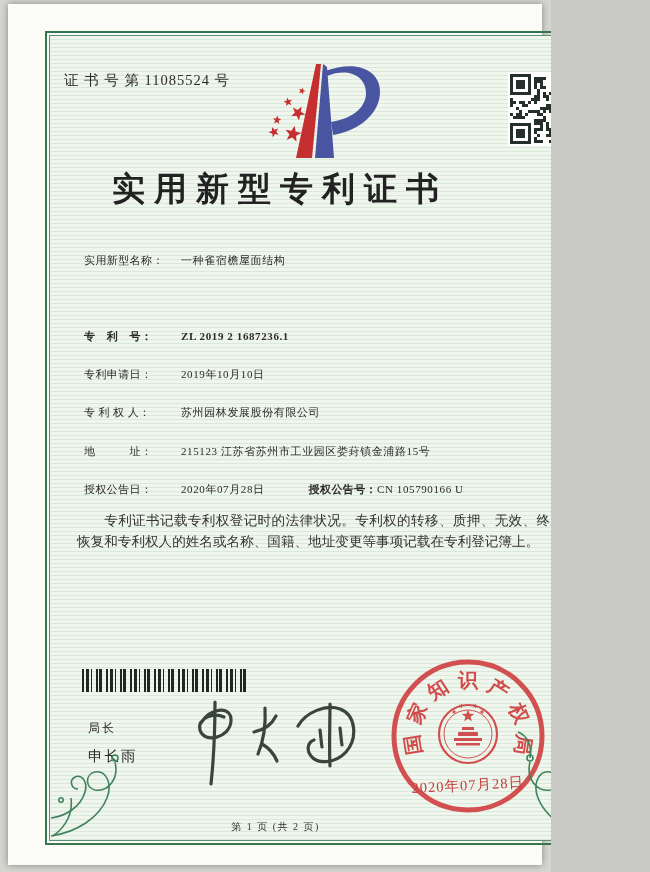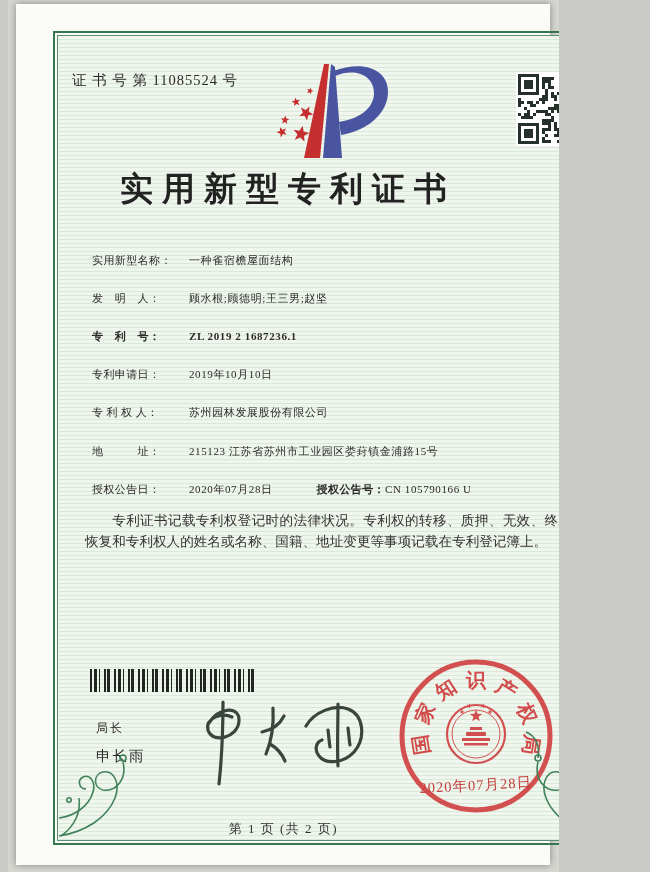--- a/index.html
+++ b/index.html
@@ -1,17 +1,17 @@
 <!DOCTYPE html>
 <html><head>
 <meta charset="utf-8">
 <style>
   html,body{margin:0;padding:0;background:#c9c9c5;}
   .photo{position:relative;width:551px;height:872px;background:#d6d6d1;overflow:hidden;
-         font-family:"Liberation Serif","DejaVu Serif",serif;color:#2b2b2b;margin-left:8px;}
+         font-family:"Liberation Serif","DejaVu Serif",serif;color:#2b2b2b;}
   .paper{position:absolute;left:8px;top:4px;right:9px;bottom:7px;background:#fbfbf7;
          box-shadow:0 0 7px rgba(0,0,0,.38);}
   .frame{position:absolute;left:45px;top:31px;width:551px;height:810px;border:2px solid #38754e;}
   .frame-inner{position:absolute;inset:2px;border:1px solid #5a9070;background-color:#f0f6ed;
          background-image:repeating-linear-gradient(0deg,rgba(122,180,140,.20) 0 1px,rgba(255,255,255,0) 1px 4px);}
   .abs{position:absolute;}
   .cert-no{left:64px;top:71px;font-size:14.5px;letter-spacing:1px;}
   .title{left:0;right:0;top:167px;text-align:center;font-size:33px;font-weight:700;
          letter-spacing:9px;text-indent:9px;color:#222;}
   .frow{position:absolute;left:84px;font-size:11px;white-space:nowrap;letter-spacing:.4px;}
@@ -26,21 +26,21 @@
       #222622 0 2px, transparent 2px 4px,
       #222622 4px 7px, transparent 7px 9px,
       #222622 9px 10px, transparent 10px 14px,
       #222622 14px 16px, transparent 16px 17px,
       #222622 17px 20px, transparent 20px 24px);}
   .sig-title{left:88px;top:720px;font-size:12px;letter-spacing:2px;}
   .sig-name{left:88px;top:747px;font-size:14.5px;letter-spacing:2px;}
   .sig-svg{left:170px;top:694px;}
   .seal-box{left:388px;top:656px;width:160px;height:160px;}
   .seal-box svg text{font-family:"Liberation Serif","DejaVu Serif",serif;}
-  .footer{left:0;right:0;top:820px;text-align:center;font-size:13px;letter-spacing:1.5px;color:#333;}
+  .footer{left:0;right:0;top:820px;text-align:center;font-size:10px;letter-spacing:1.5px;color:#333;}
   .flourish{color:#40825a;}
   svg{display:block;}
 </style>
 </head>
 <body>
 
 <div class="photo">
   <div class="paper"></div>
   <div class="frame">
     <div class="frame-inner"></div>
@@ -241,23 +241,20 @@
           <rect x="62" y="68" width="3" height="3"></rect>
         </g>
     </svg>
   </div>
 
   <div class="abs title">实用新型专利证书</div>
 
   <div class="frow" style="top:253px;">
     <span class="flabel">实用新型名称：</span><span class="fvalue">一种雀宿檐屋面结构</span>
   </div>
-  <div class="frow" style="top:291px;">
-    <span class="flabel">发　明　人：</span><span class="fvalue">顾水根;顾德明;王三男;赵坚</span>
-  </div>
   <div class="frow" style="top:329px;font-weight:bold;">
     <span class="flabel">专　利　号：</span><span class="fvalue">ZL 2019 2 1687236.1</span>
   </div>
   <div class="frow" style="top:367px;">
     <span class="flabel">专利申请日：</span><span class="fvalue">2019年10月10日</span>
   </div>
   <div class="frow" style="top:405px;">
     <span class="flabel">专 利 权 人：</span><span class="fvalue">苏州园林发展股份有限公司</span>
   </div>
   <div class="frow" style="top:444px;">

